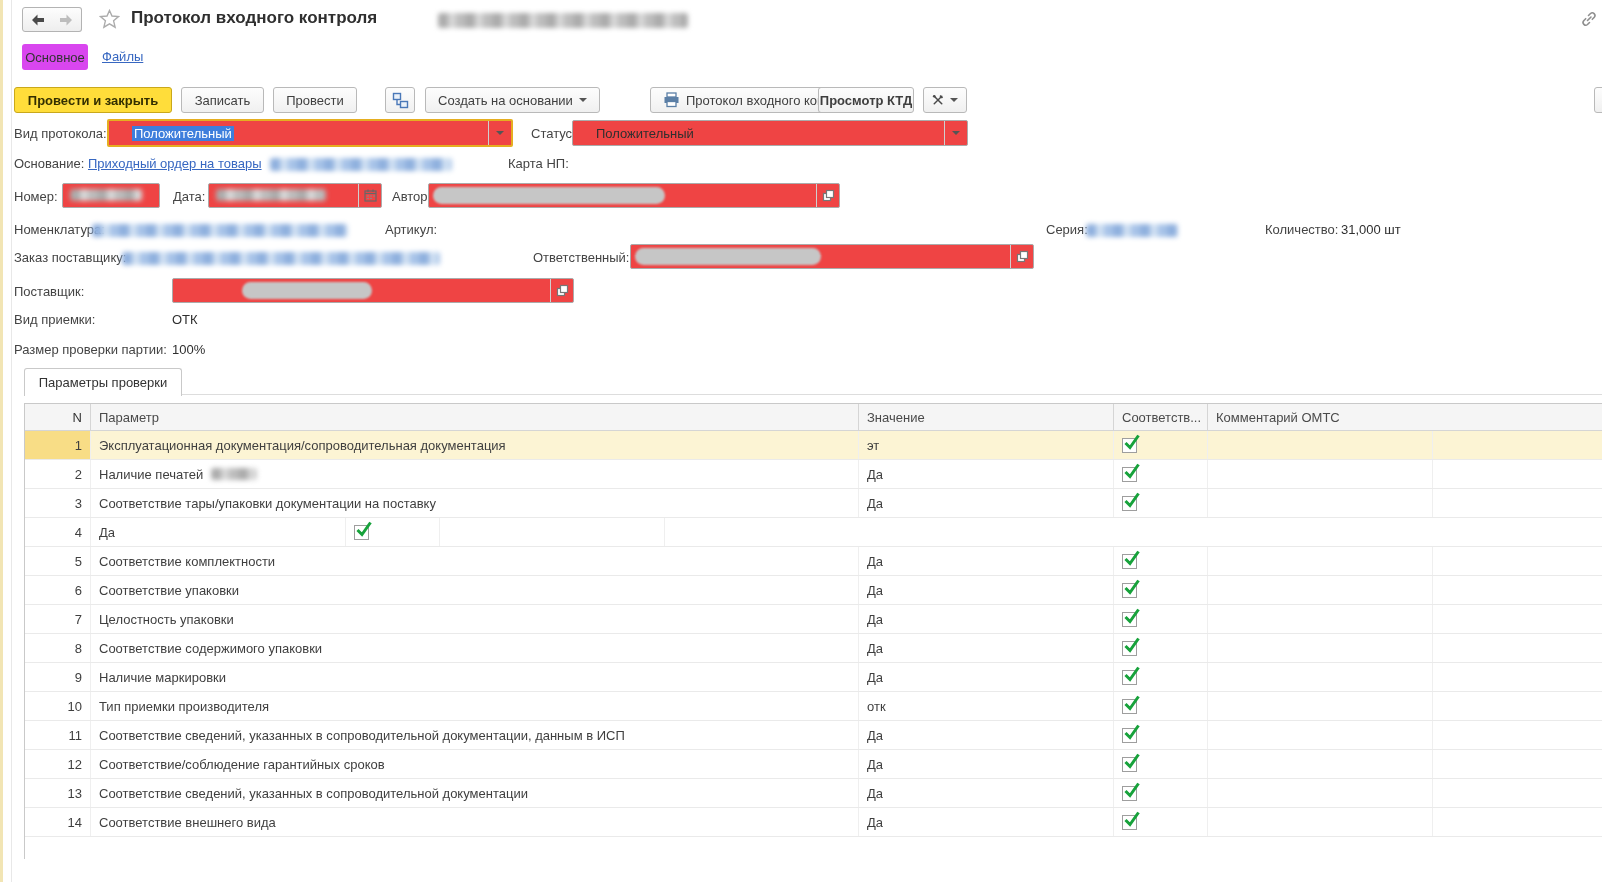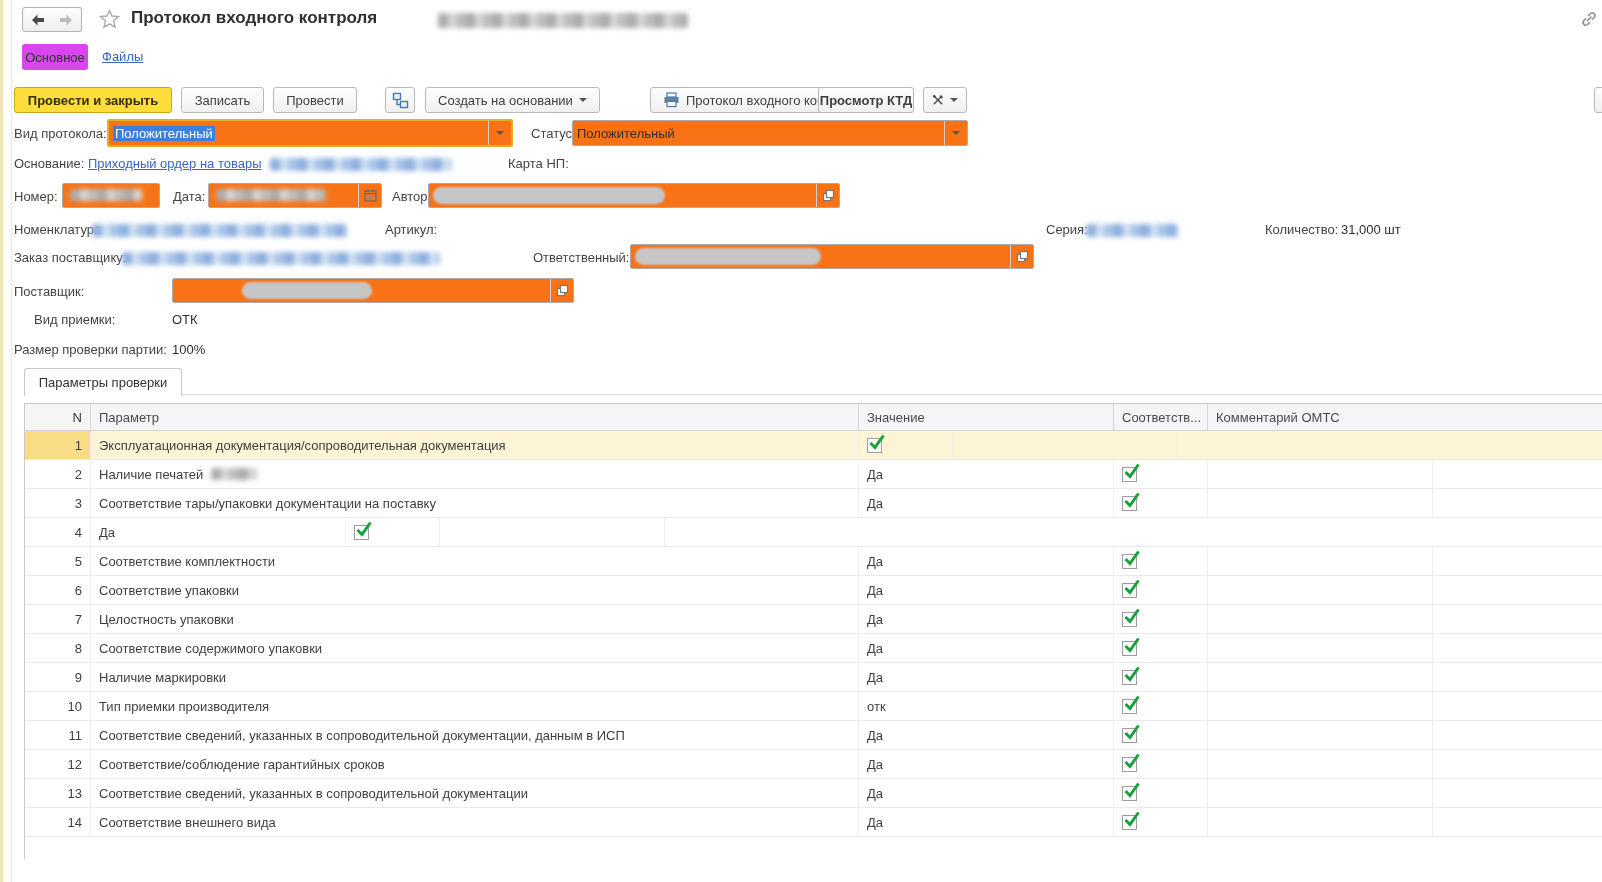--- a/index.html
+++ b/index.html
@@ -36,21 +36,21 @@
   .btn.print{left:650px;}
   .btn.ktd{left:818px;width:96px;font-weight:bold;}
   .btn.tools{left:923px;width:44px;padding:0 8px;}
   .btn.partial{left:1594px;width:14px;border-radius:3px 0 0 3px;}
   .caret{width:0;height:0;border:4px solid transparent;border-top-color:#555;margin-top:4px;}
 
   
   .lbl{white-space:nowrap;color:#444;}
   .val{white-space:nowrap;color:#2F2F2F;}
   .link{color:#3767C1;text-decoration:underline;white-space:nowrap;cursor:pointer;}
-  .field{background:#f97316;border:1px solid #ABABAB;border-radius:2px;box-sizing:border-box;display:flex;align-items:stretch;}
+  .field{background:#ef4444;border:1px solid #ABABAB;border-radius:2px;box-sizing:border-box;display:flex;align-items:stretch;padding-left:19px;}
   .field .grow{flex:1;display:flex;align-items:center;padding-left:4px;overflow:hidden;}
   .field .side{width:22px;border-left:1px solid #CFCFCF;display:flex;align-items:center;justify-content:center;cursor:pointer;}
   .combo-focus{border:2px solid #E5AE20;border-radius:2px;}
   .sel-text{background:#3E7EDC;color:#fff;padding:0 2px;white-space:nowrap;}
   .pill{position:absolute;background:#C6C6C6;border-radius:9px;filter:blur(1px);}
   .chip{position:absolute;border-radius:3px;filter:blur(2.5px);}
   .chip.gray{background:repeating-linear-gradient(90deg,#ACACAC 0 10px,#D6D6D6 10px 18px,#BDBDBD 18px 27px);}
   .chip.blue{background:repeating-linear-gradient(90deg,#8FB0DE 0 10px,#CEDFF2 10px 18px,#A7C3E8 18px 27px);}
   .chip.inline{position:static;display:inline-block;height:12px;width:46px;vertical-align:-2px;margin-left:8px;}
 
@@ -245,21 +245,21 @@
     <div class="grow"></div>
     <div class="side">
       <svg width="13" height="13" viewBox="0 0 13 13">
         <rect x="1.5" y="4.5" width="7" height="7" fill="#fff" stroke="#777" stroke-width="1.2"></rect>
         <rect x="4.5" y="1.5" width="7" height="7" fill="#fff" stroke="#777" stroke-width="1.2"></rect>
       </svg>
     </div>
   </div>
   <div class="abs pill" style="left:242px;top:282px;width:130px;height:17px;"></div>
 
-  <div class="abs lbl" style="left:14px;top:312px;margin-left:20px;">Вид приемки:</div>
+  <div class="abs lbl" style="left:14px;top:312px;">Вид приемки:</div>
   <div class="abs val" style="left:172px;top:312px;">ОТК</div>
   <div class="abs lbl" style="left:14px;top:342px;">Размер проверки партии:</div>
   <div class="abs val" style="left:172px;top:342px;">100%</div>
 
   <div class="abs ptab">
     <span>Параметры проверки</span>
   </div>
   <div class="abs ptab-line"></div>
 
   <div class="abs grid">
@@ -277,20 +277,21 @@
           <span>Соответств...</span>
         </div>
       <div class="cell c-omts">
           <span>Комментарий ОМТС</span>
         </div>
     </div>
     <div>
         <div class="g-row sel">
     <div class="cell c-n">1</div>
     <div class="cell c-param">Эксплуатационная документация/сопроводительная документация</div>
+    <div class="cell c-val">эт</div>
     <div class="cell c-conf">
       <span class="cb">
         <svg width="16" height="16" viewBox="0 0 16 16">
           <path d="M1.5 9 L6 13.5 L14.5 1.5" fill="none" stroke="#17A23B" stroke-width="3"></path>
         </svg>
       </span>
     </div>
     <div class="cell c-com"></div>
     <div class="cell c-omts"></div>
   </div>

